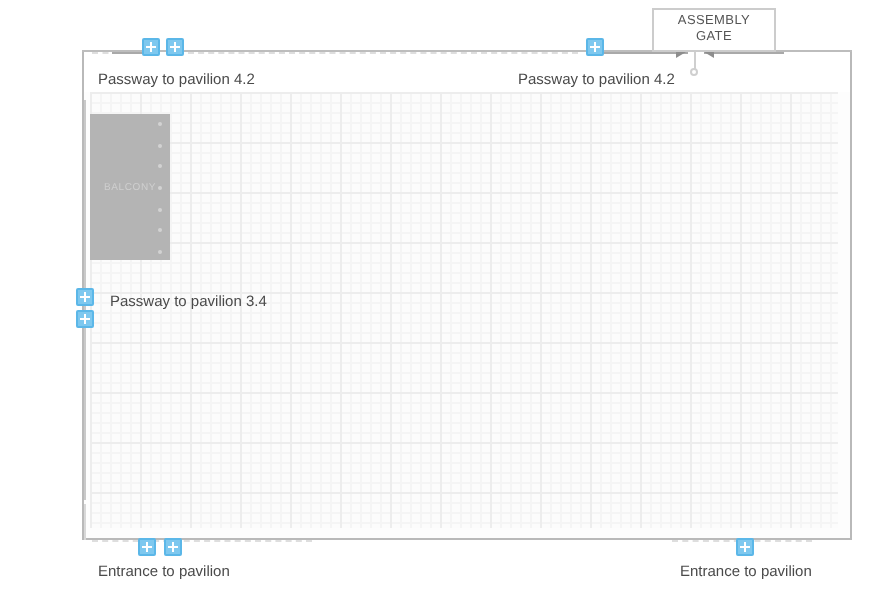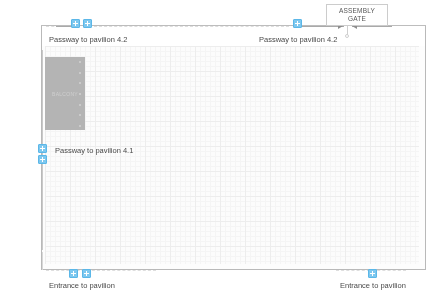--- a/index.html
+++ b/index.html
@@ -267,21 +267,21 @@
   <div class="handle h-top-b"></div>
   <div class="handle h-top-c"></div>
   <div class="handle h-left-a"></div>
   <div class="handle h-left-b"></div>
   <div class="handle h-bot-a"></div>
   <div class="handle h-bot-b"></div>
   <div class="handle h-bot-c"></div>
 
   <div class="plan-label lbl-pass42-left">Passway to pavilion 4.2</div>
   <div class="plan-label lbl-pass42-right">Passway to pavilion 4.2</div>
-  <div class="plan-label lbl-pass41">Passway to pavilion 4.1</div>
+  <div class="plan-label lbl-pass41">Passway to pavilion 3.4</div>
   <div class="plan-label lbl-entrance-left">Entrance to pavilion</div>
   <div class="plan-label lbl-entrance-right">Entrance to pavilion</div>
 
   <div class="callout">
     <div class="callout-text">
       <span>ASSEMBLY</span><br>
       <span>GATE</span>
     </div>
   </div>
   <div class="leader-v"></div>

